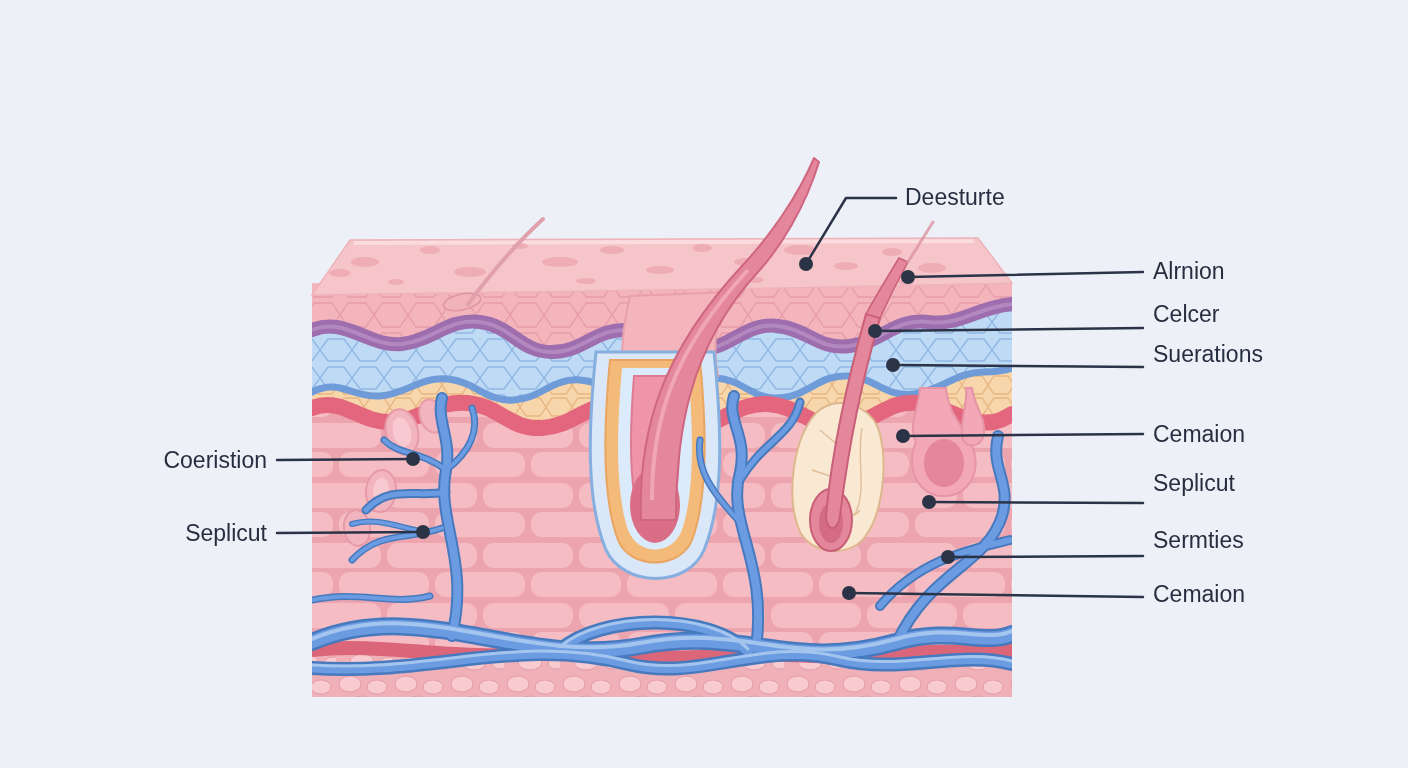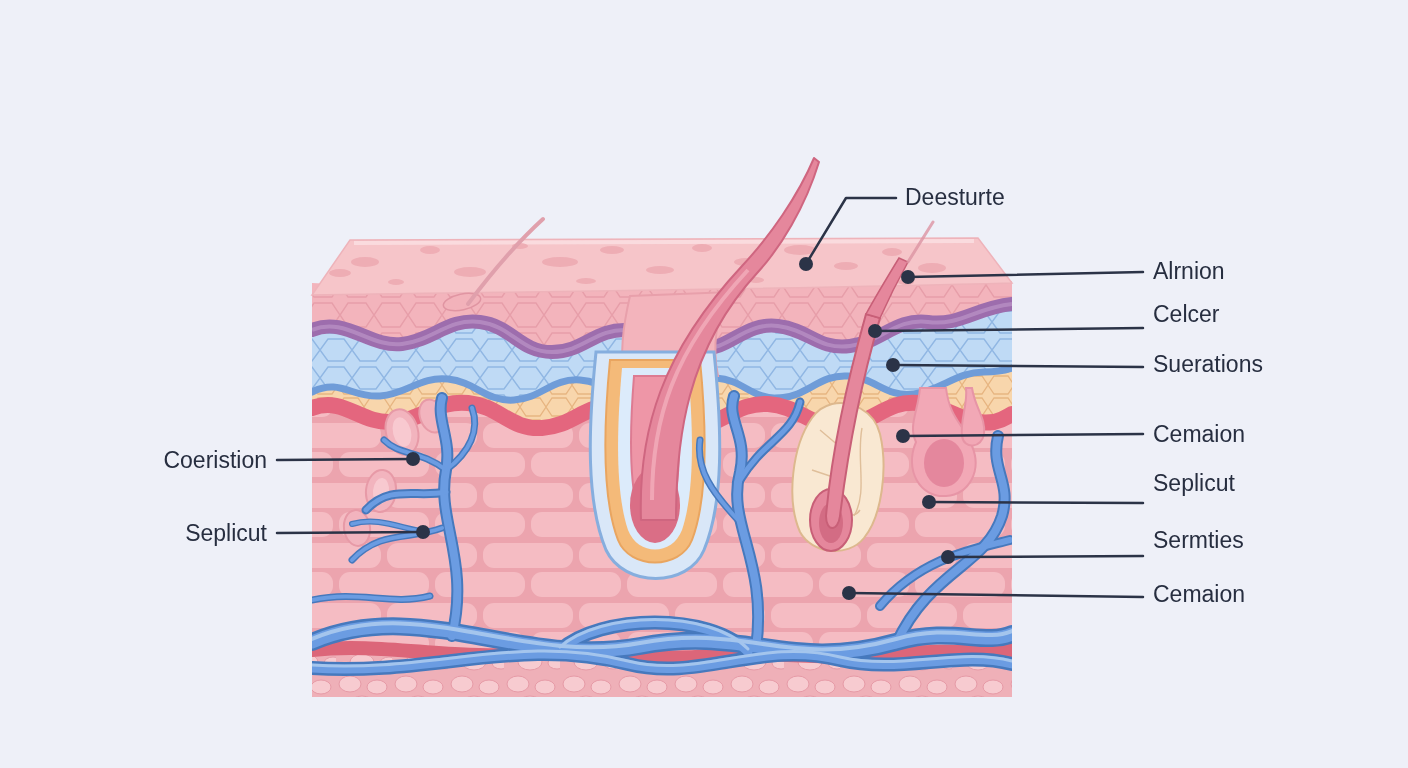--- a/index.html
+++ b/index.html
@@ -248,21 +248,21 @@
       <circle cx="948" cy="557" r="7"></circle>
       <circle cx="849" cy="593" r="7"></circle>
       <circle cx="413" cy="459" r="7"></circle>
       <circle cx="423" cy="532" r="7"></circle>
     </g>
   </svg>
 
   <div class="lbl" style="left:905px;top:197px">Deesturte</div>
   <div class="lbl right-col" style="top:271px">Alrnion</div>
   <div class="lbl right-col" style="top:314px">Celcer</div>
-  <div class="lbl right-col" style="top:364px">Suerations</div>
+  <div class="lbl right-col" style="top:354px">Suerations</div>
   <div class="lbl right-col" style="top:434px">Cemaion</div>
   <div class="lbl right-col" style="top:483px">Seplicut</div>
   <div class="lbl right-col" style="top:540px">Sermties</div>
   <div class="lbl right-col" style="top:594px">Cemaion</div>
   <div class="lbl left-col" style="top:460px">Coeristion</div>
   <div class="lbl left-col" style="top:533px">Seplicut</div>
 
 </div>
 
 </body></html>

